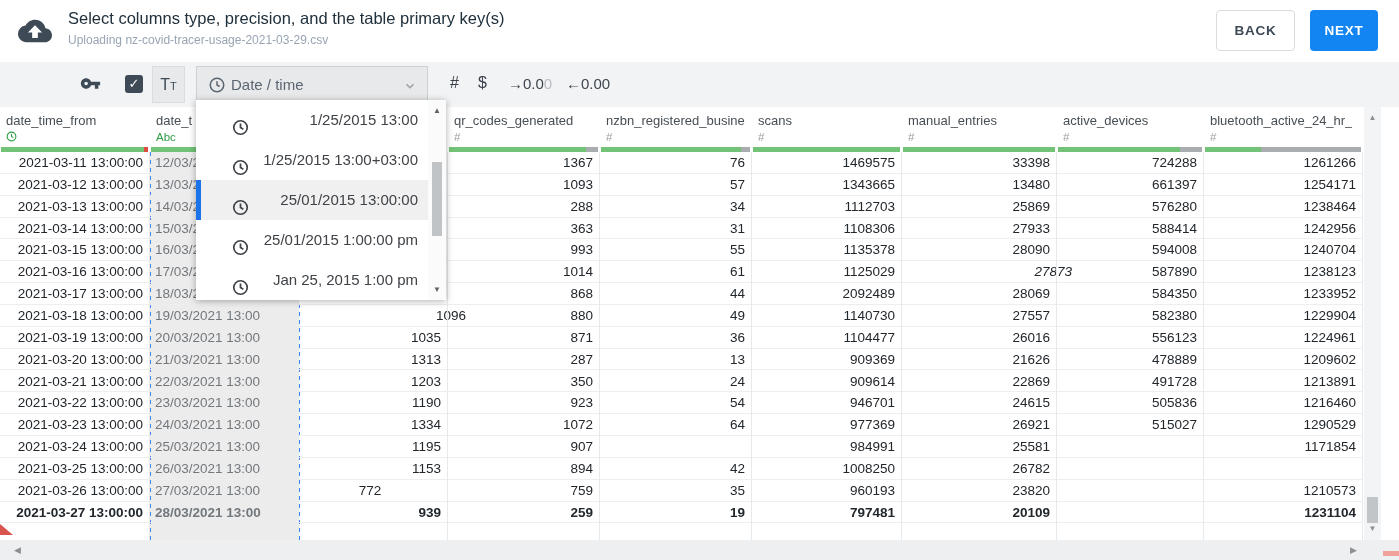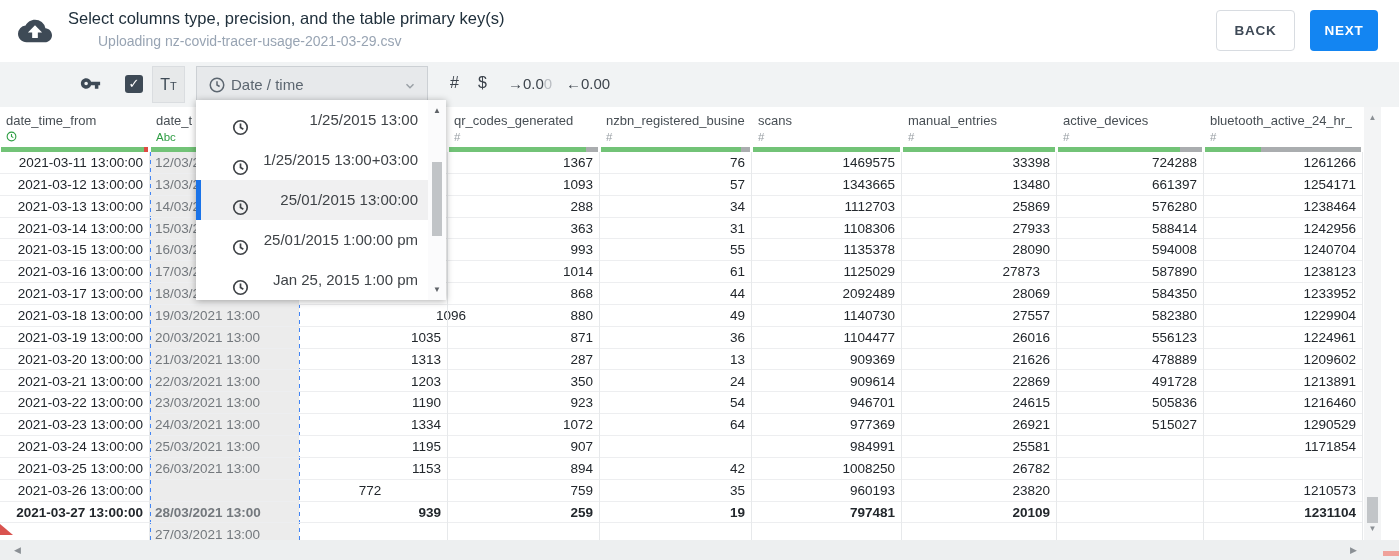--- a/index.html
+++ b/index.html
@@ -3,21 +3,21 @@
 <meta charset="utf-8">
 <style>
   * { box-sizing: border-box; margin: 0; padding: 0; }
   html,body { width:1399px; height:560px; overflow:hidden; background:#fff;
     font-family:"Liberation Sans", sans-serif; position:relative; }
 
   
   .top-header { position:absolute; top:0; left:0; width:1399px; height:62px; background:#fff; }
   .cloud-icon { position:absolute; left:18px; top:16px; color:#3e4a56; }
   .page-title { position:absolute; left:68px; top:9px; font-size:16.5px; color:#20303c; }
-  .page-subtitle { position:absolute; left:68px; top:33px; font-size:14px; color:#98a4b3;margin-left:30px; }
+  .page-subtitle { position:absolute; left:68px; top:33px; font-size:12px; color:#98a4b3; }
   .btn { position:absolute; top:10px; height:41px; border-radius:4px; font-size:13.5px;
     font-weight:bold; letter-spacing:0.8px; text-align:center; line-height:39px; cursor:pointer; }
   .btn-back { left:1216px; width:79px; background:#fff; border:1px solid #d8dce1; color:#3f4a57; }
   .btn-next { left:1310px; width:68px; background:var(--accent,#1385f2); border:none; color:#fff; line-height:41px; }
 
   
   .toolbar { position:absolute; top:62px; left:0; width:1399px; height:45px; background:#f1f3f4; }
   .key-btn { position:absolute; left:80px; top:11px; color:#3e4a56; cursor:pointer; }
   .pk-checkbox { position:absolute; left:125px; top:13px; width:18px; height:18px; background:#3e4a56;
     border-radius:3px; color:#fff; font-size:13px; text-align:center; line-height:18px; cursor:pointer; }
@@ -251,21 +251,21 @@
         <div class="tcell right" style="left: 1057px; width: 147px;">594008</div>
         <div class="tcell right" style="left: 1204px; width: 159px;">1240704</div>
       </div>
       <div class="trow" style="top: 109.25px;">
         <div class="tcell right" style="left: 0px; width: 150px;">2021-03-16 13:00:00</div>
         <div class="tcell left" style="left: 150px; width: 149px;">17/03/2021 13:00</div>
         <div class="tcell right" style="left: 299px; width: 149px;"></div>
         <div class="tcell right" style="left: 448px; width: 152px;">1014</div>
         <div class="tcell right" style="left: 600px; width: 152px;">61</div>
         <div class="tcell right" style="left: 752px; width: 150px;">1125029</div>
-        <div class="tcell right" style="left: 892px; width: 155px;">27873</div>
+        <div class="tcell right" style="left: 924px; width: 155px; font-style: italic;">27873</div>
         <div class="tcell right" style="left: 1057px; width: 147px;">587890</div>
         <div class="tcell right" style="left: 1204px; width: 159px;">1238123</div>
       </div>
       <div class="trow" style="top: 131.1px;">
         <div class="tcell right" style="left: 0px; width: 150px;">2021-03-17 13:00:00</div>
         <div class="tcell left" style="left: 150px; width: 149px;">18/03/2021 13:00</div>
         <div class="tcell right" style="left: 299px; width: 149px;"></div>
         <div class="tcell right" style="left: 448px; width: 152px;">868</div>
         <div class="tcell right" style="left: 600px; width: 152px;">44</div>
         <div class="tcell right" style="left: 752px; width: 150px;">2092489</div>
@@ -355,21 +355,21 @@
         <div class="tcell right" style="left: 299px; width: 149px;">1153</div>
         <div class="tcell right" style="left: 448px; width: 152px;">894</div>
         <div class="tcell right" style="left: 600px; width: 152px;">42</div>
         <div class="tcell right" style="left: 752px; width: 150px;">1008250</div>
         <div class="tcell right" style="left: 902px; width: 155px;">26782</div>
         <div class="tcell right" style="left: 1057px; width: 147px;"></div>
         <div class="tcell right" style="left: 1204px; width: 159px;"></div>
       </div>
       <div class="trow" style="top: 327.75px;">
         <div class="tcell right" style="left: 0px; width: 150px;">2021-03-26 13:00:00</div>
-        <div class="tcell left" style="left: 150px; width: 149px; margin-top: 44px;">27/03/2021 13:00</div>
+        <div class="tcell left" style="left: 150px; width: 149px;">27/03/2021 13:00</div>
         <div class="tcell right" style="left: 299px; width: 149px; text-align: center;">772</div>
         <div class="tcell right" style="left: 448px; width: 152px;">759</div>
         <div class="tcell right" style="left: 600px; width: 152px;">35</div>
         <div class="tcell right" style="left: 752px; width: 150px;">960193</div>
         <div class="tcell right" style="left: 902px; width: 155px;">23820</div>
         <div class="tcell right" style="left: 1057px; width: 147px;"></div>
         <div class="tcell right" style="left: 1204px; width: 159px;">1210573</div>
       </div>
       <div class="trow" style="top: 349.6px; font-weight: bold;">
         <div class="tcell right" style="left: 0px; width: 150px;">2021-03-27 13:00:00</div>

